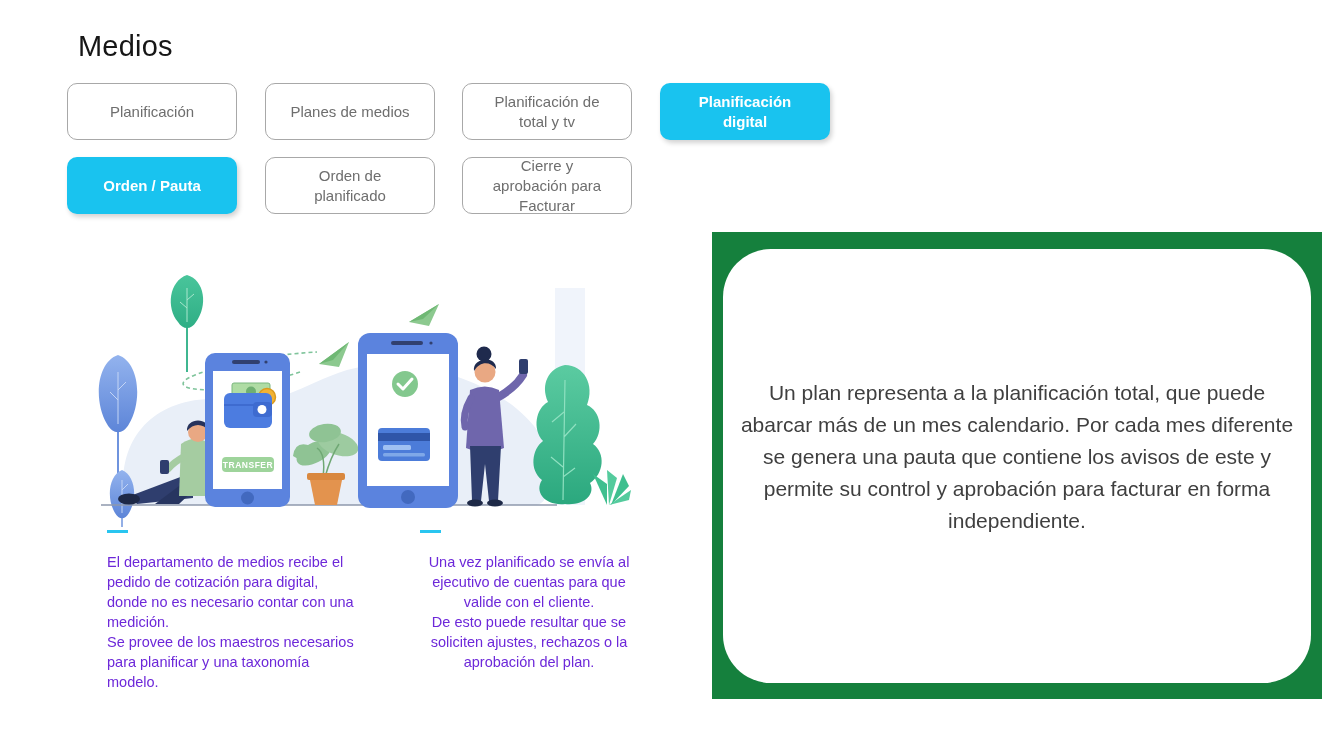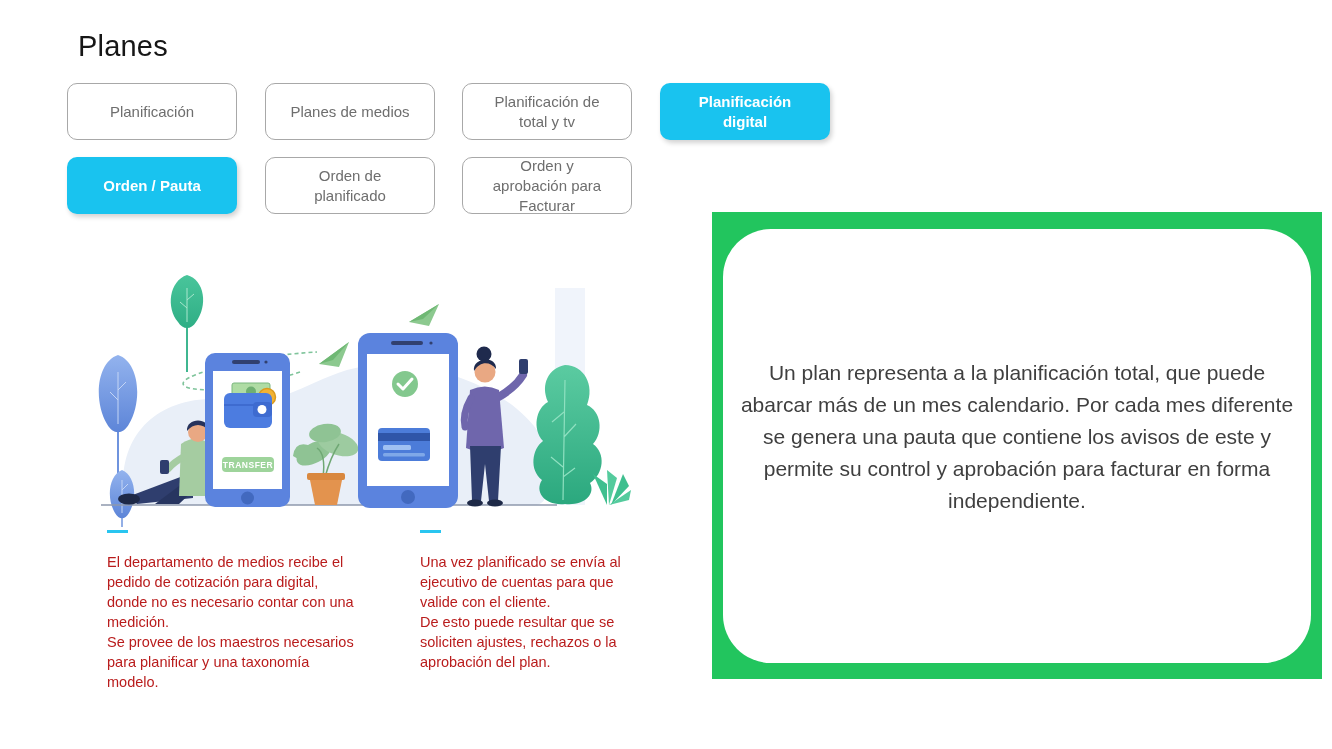--- a/index.html
+++ b/index.html
@@ -20,37 +20,37 @@
 
   .t-r1 { top:83px; } .t-r2 { top:157px; }
   .t-c1 { left:67px; } .t-c2 { left:265px; } .t-c3 { left:462px; } .t-c4 { left:660px; }
 
   .illustration { position:absolute; left:95px; top:272px; width:540px; height:255px; }
 
   .accent-dash { position:absolute; width:21px; height:3px; background:#29c5f0; top:530px; }
   .dash-1 { left:107px; } .dash-2 { left:420px; }
 
   .step-text { position:absolute; top:552px; font-size:14.5px; line-height:20px;
-               color:#b91c1c; white-space:pre-line; }
+               color:#6d28d9; white-space:pre-line; }
   .step-1 { left:107px; width:252px; }
-  .step-2 { left:420px; width:218px; }
-
-  .info-panel { position:absolute; left:712px; top:212px; width:610px; height:467px;
-                background:#22c55e; }
+  .step-2 { left:420px; width:218px;text-align:center; }
+
+  .info-panel { position:absolute; left:712px; top:232px; width:610px; height:467px;
+                background:#15803d; }
   .info-card { position:absolute; left:11px; top:17px; width:588px; height:434px;
                background:#ffffff; border-radius:48px; }
   .info-card p { margin:128px auto 0 auto; max-width:565px; text-align:center;
                  font-size:21px; line-height:32px; color:#3f3f3f; }
 </style>
 </head>
 <body>
 
 <div class="slide">
 
-  <div class="page-title">Planes</div>
+  <div class="page-title">Medios</div>
 
   <div class="tab plain t-r1 t-c1">
     <span>Planificación</span>
   </div>
   <div class="tab plain t-r1 t-c2">
     <span>Planes de medios</span>
   </div>
   <div class="tab plain t-r1 t-c3">
     <span>Planificación de
 total y tv</span>
@@ -60,21 +60,21 @@
 digital</span>
   </div>
   <div class="tab active t-r2 t-c1">
     <span>Orden / Pauta</span>
   </div>
   <div class="tab plain t-r2 t-c2">
     <span>Orden de
 planificado</span>
   </div>
   <div class="tab plain t-r2 t-c3">
-    <span>Orden y
+    <span>Cierre y
 aprobación para
 Facturar</span>
   </div>
 
   <svg class="illustration" viewBox="0 0 540 255" xmlns="http://www.w3.org/2000/svg">
     <defs>
       <linearGradient id="gradBlue" x1="0" y1="0" x2="0" y2="1">
         <stop offset="0" stop-color="#93b3ee"></stop>
           <stop offset="1" stop-color="#5d85d8"></stop>
       </linearGradient>

